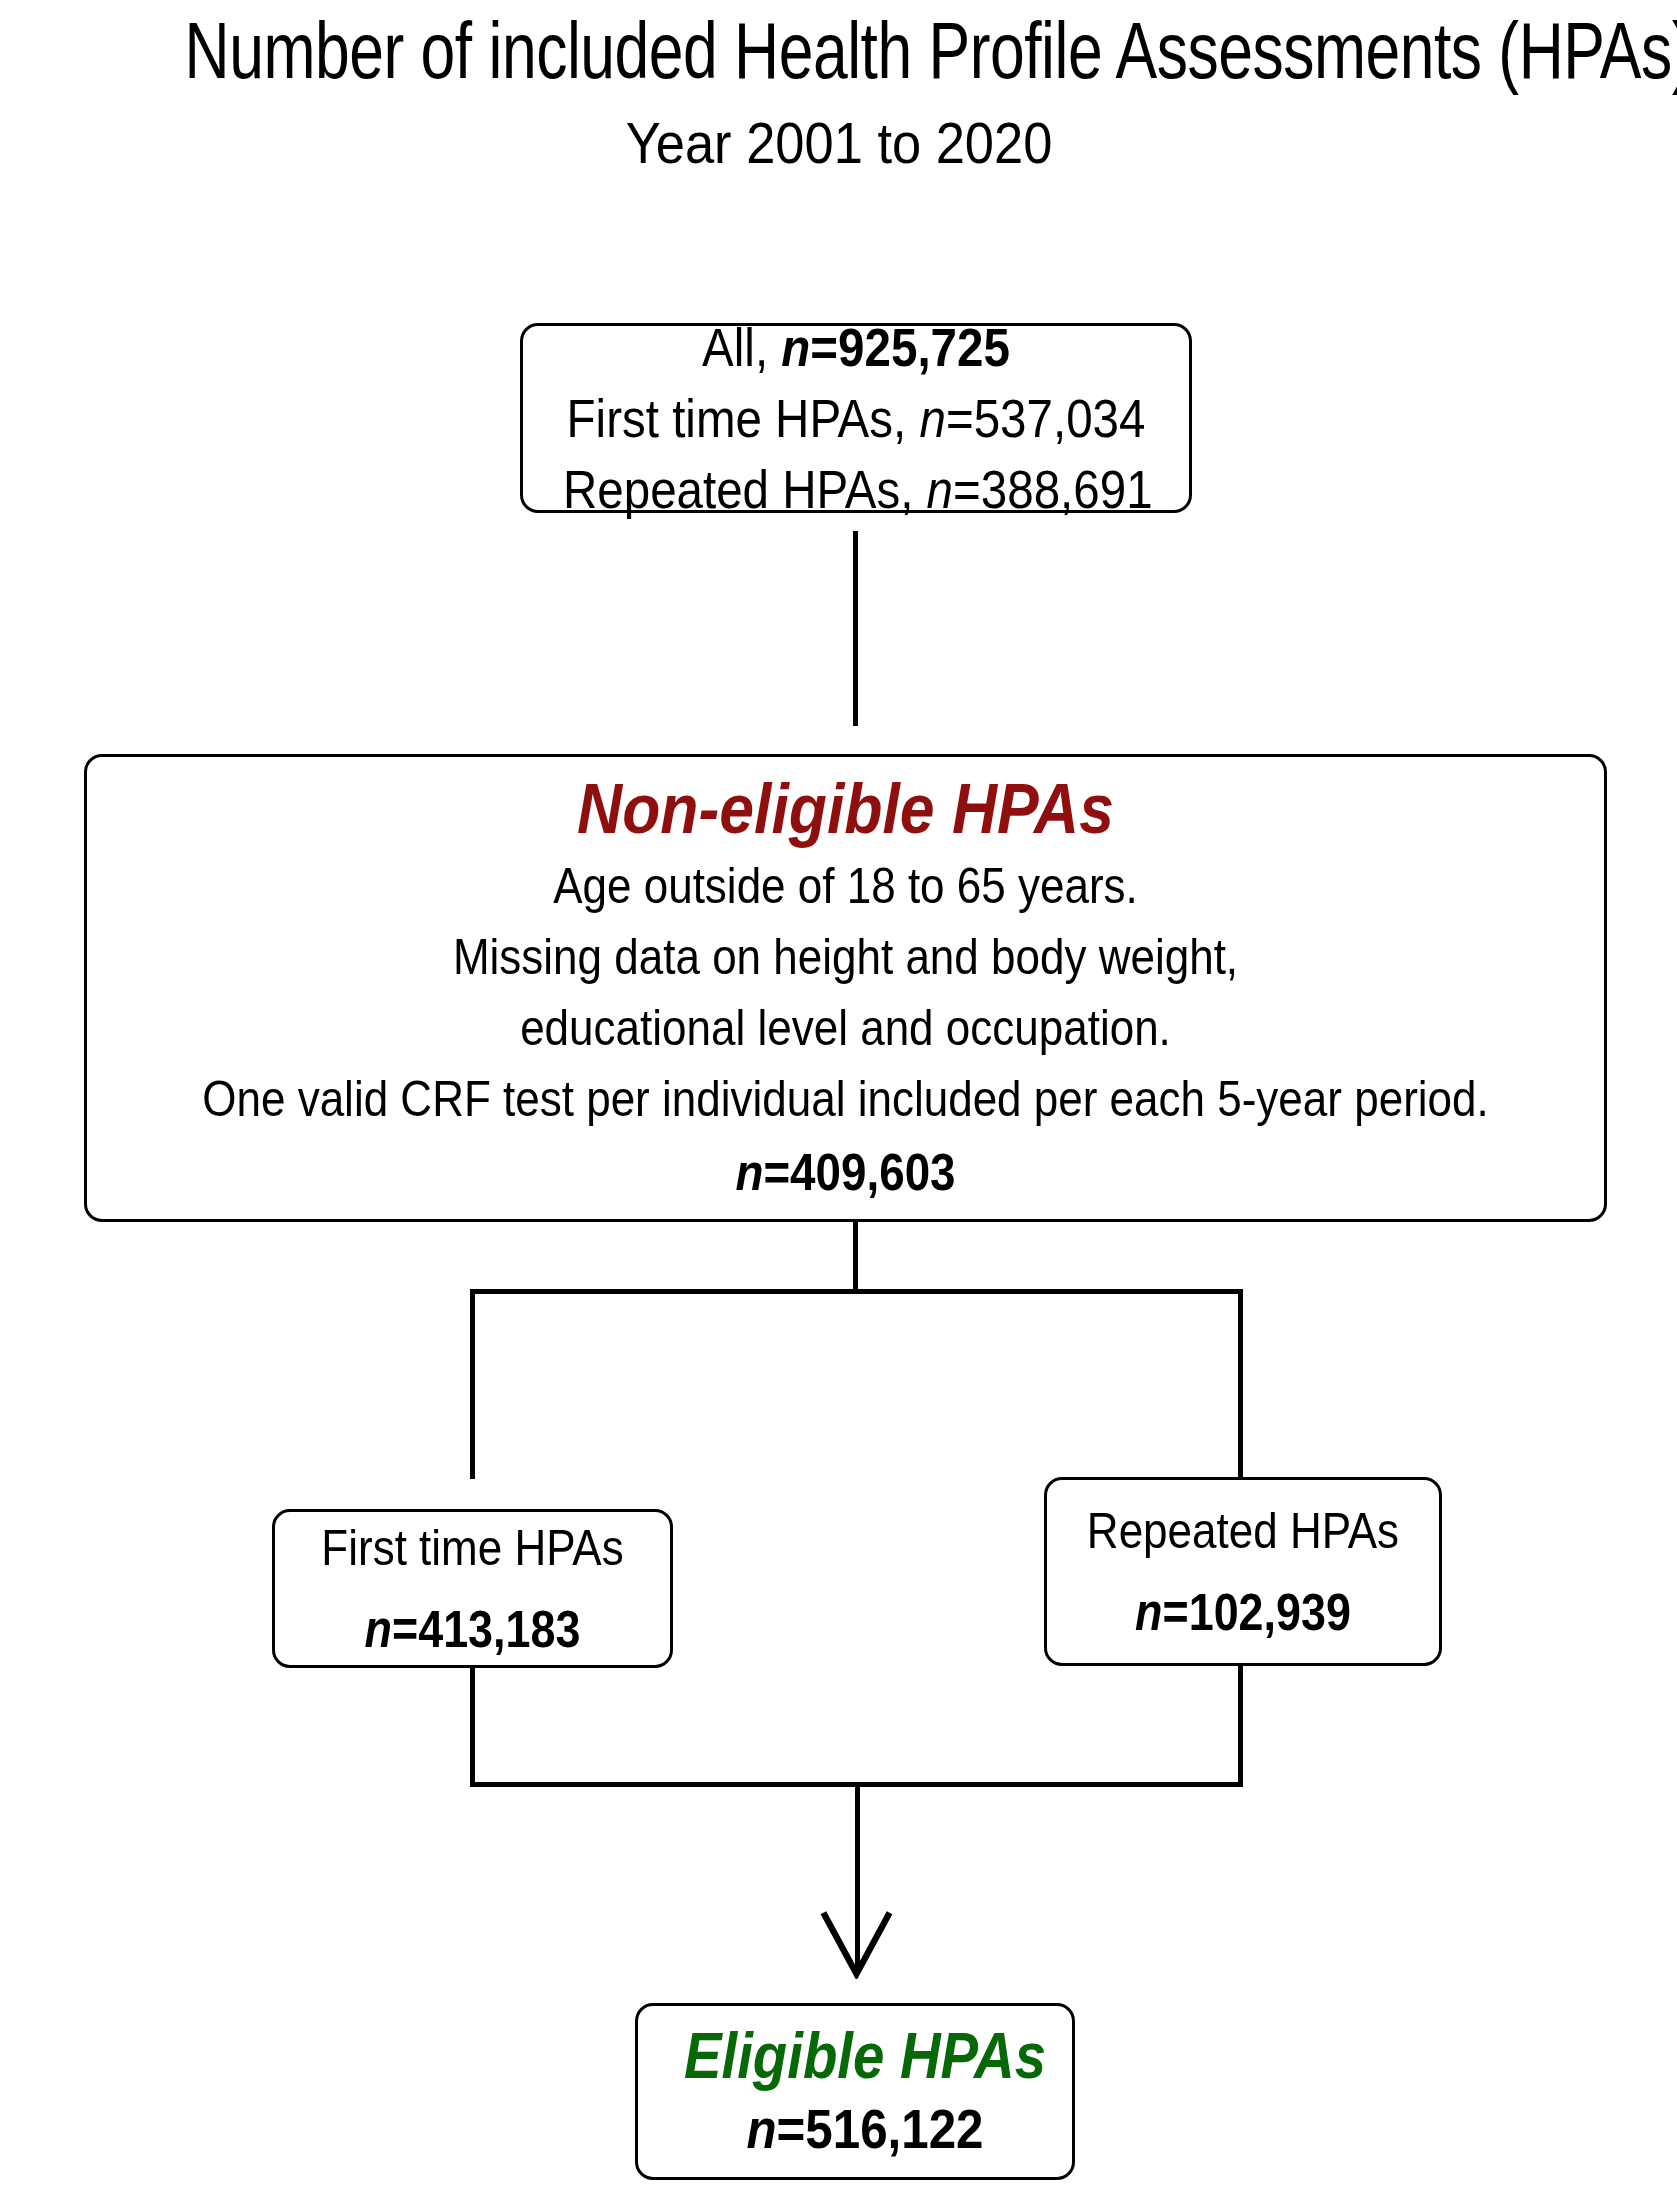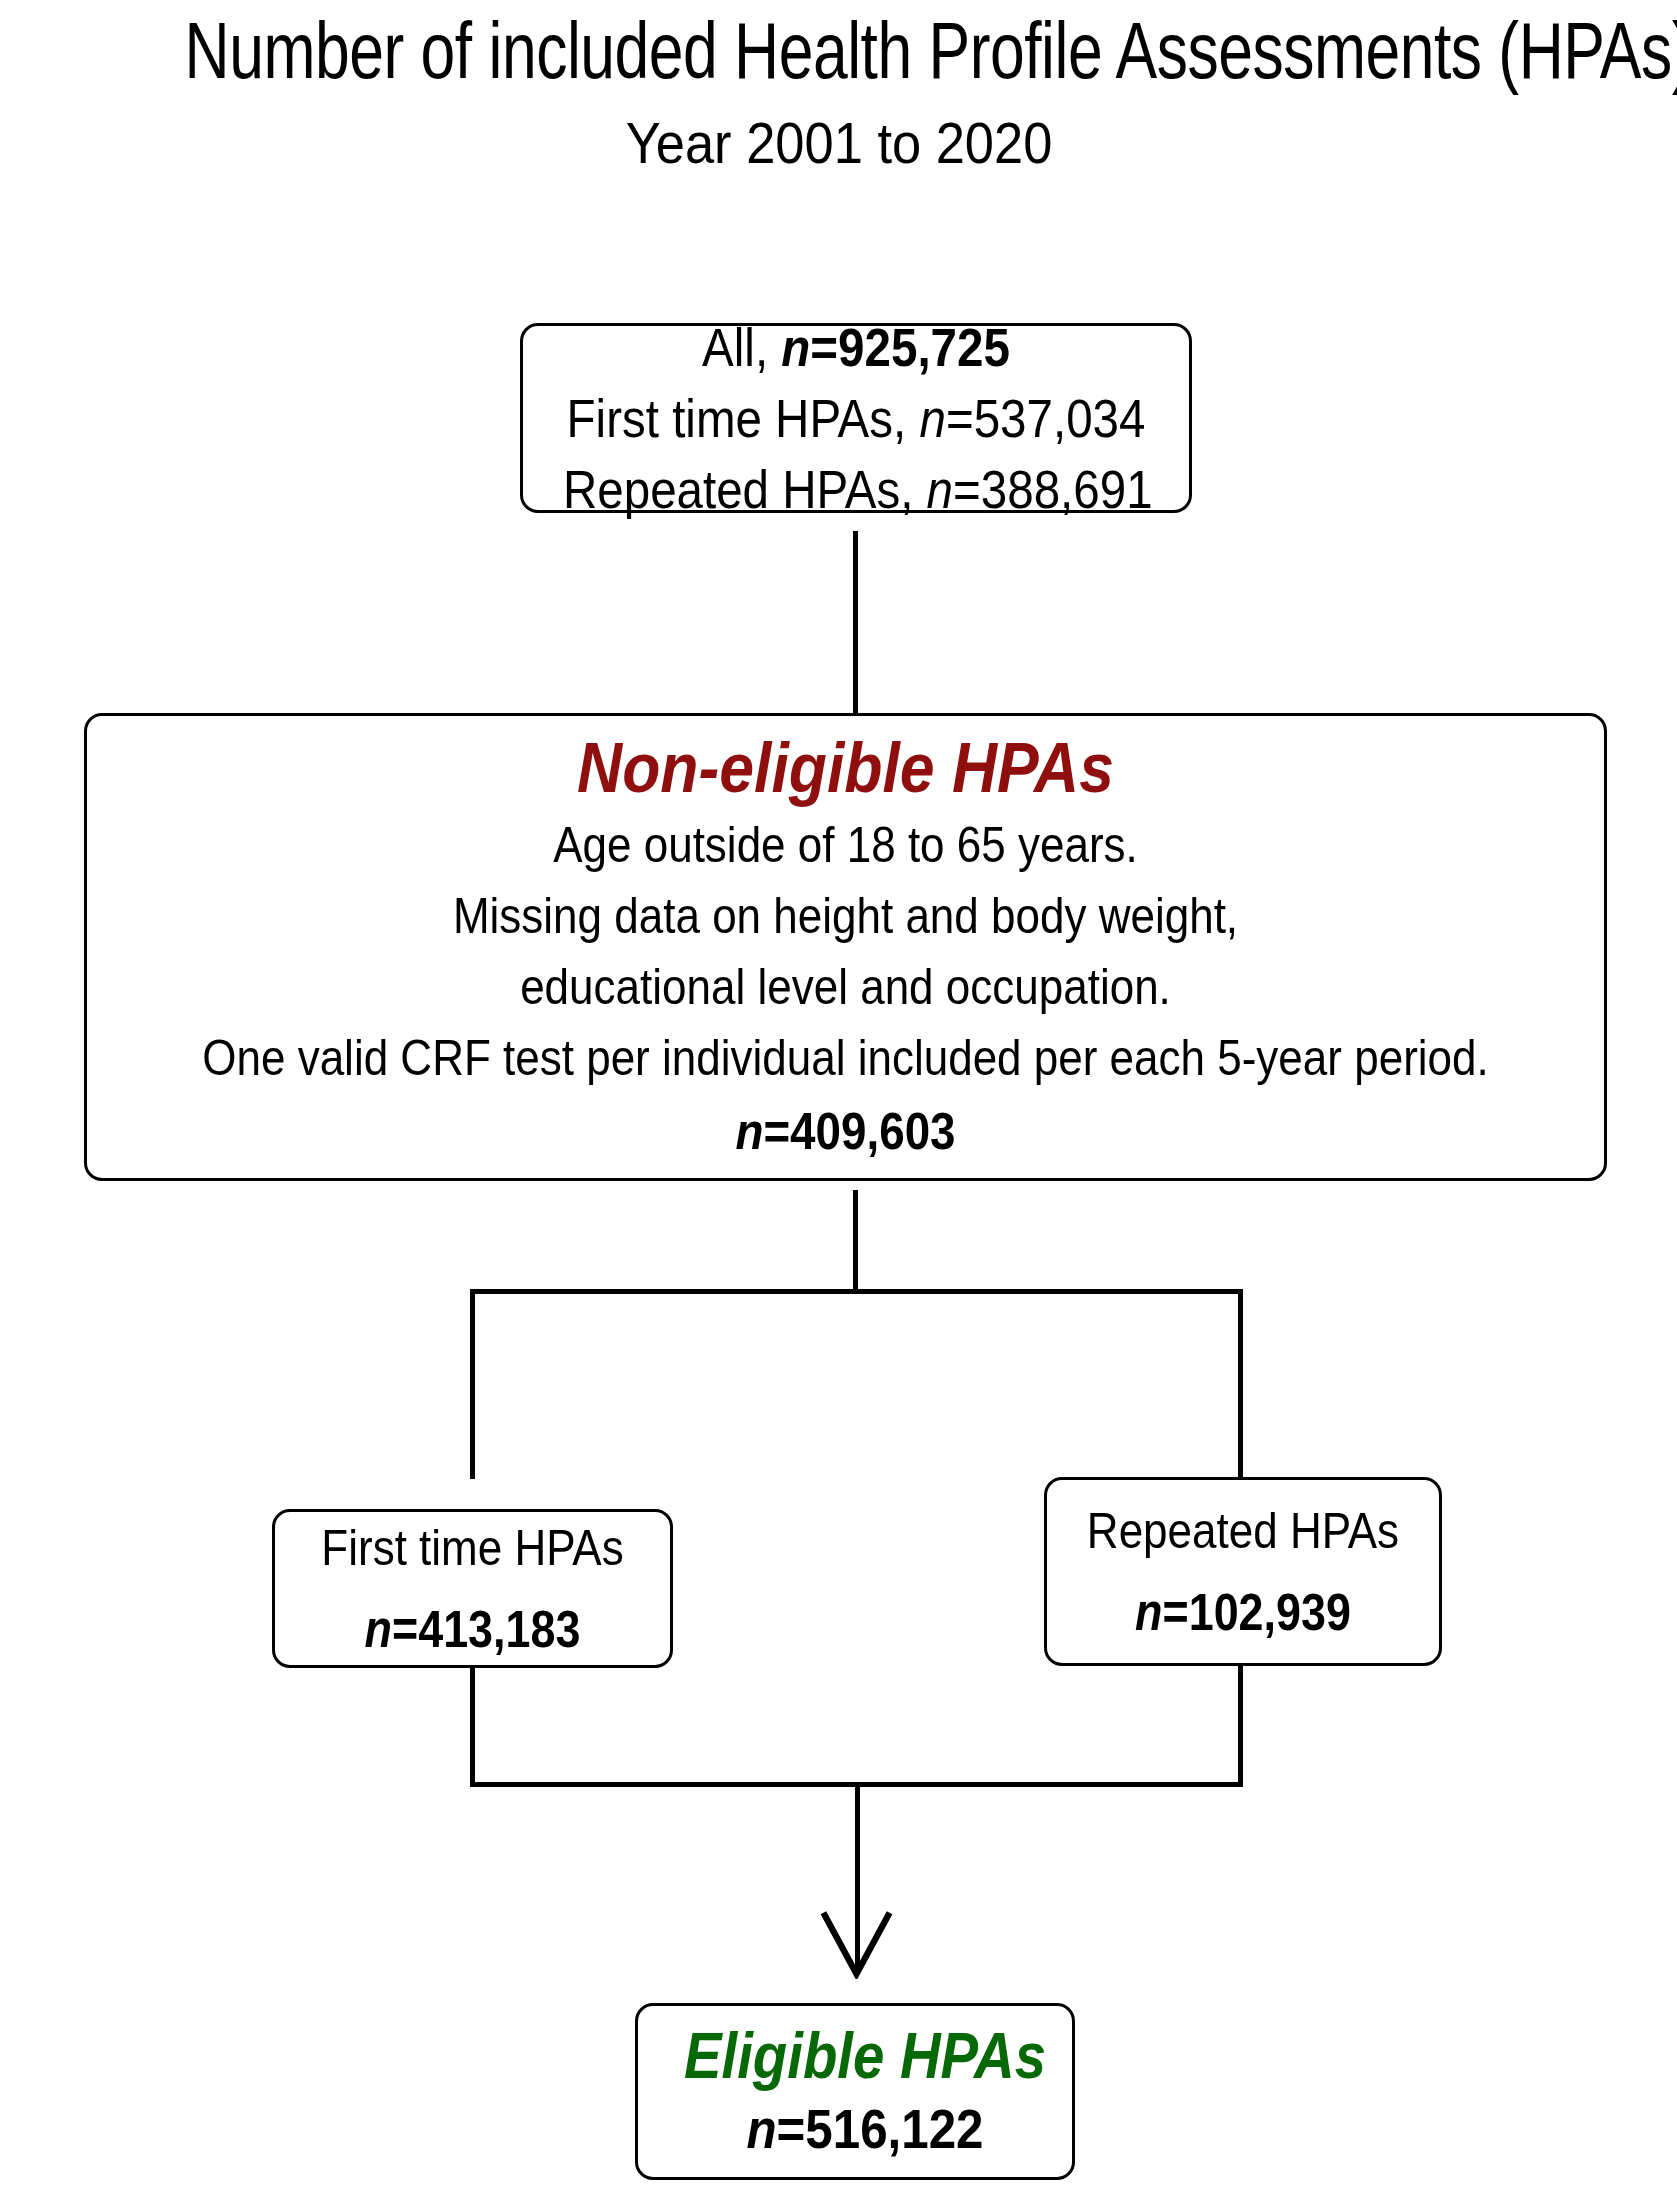--- a/index.html
+++ b/index.html
@@ -51,21 +51,21 @@
     box-sizing: border-box;
   }
   .cond {
     width: 100%;
     transform: scaleX(0.88);
     transform-origin: 50% 50%;
     text-align: center;
     white-space: nowrap;
   }
   .box-all    { left: 520px;  top: 303px;  width: 672px; height: 190px; margin-top: 20px; }
-  .box-excl   { left: 84px;  top: 713px; width: 1523px; height: 468px; }
+  .box-excl   { left: 84px;  top: 754px; width: 1523px; height: 468px; }
   .box-first  { left: 272px;  top: 1477px; width: 401px;  height: 159px; margin-top: 32px; }
   .box-rep    { left: 1044px; top: 1477px; width: 398px;  height: 189px; }
   .box-elig   { left: 635px;  top: 2003px; width: 440px;  height: 177px; padding-left: 20px; }
 
   .stat-line { font-size: 54px; line-height: 71px; font-weight: 400; }
   .n-it  { font-style: italic; }
   .bold  { font-weight: 700; }
 
   .excl-title { font-size: 71px; line-height: 85px; font-weight: 700; font-style: italic; }
   .excl-line  { font-size: 50px;  line-height: 71px; font-weight: 400; }

